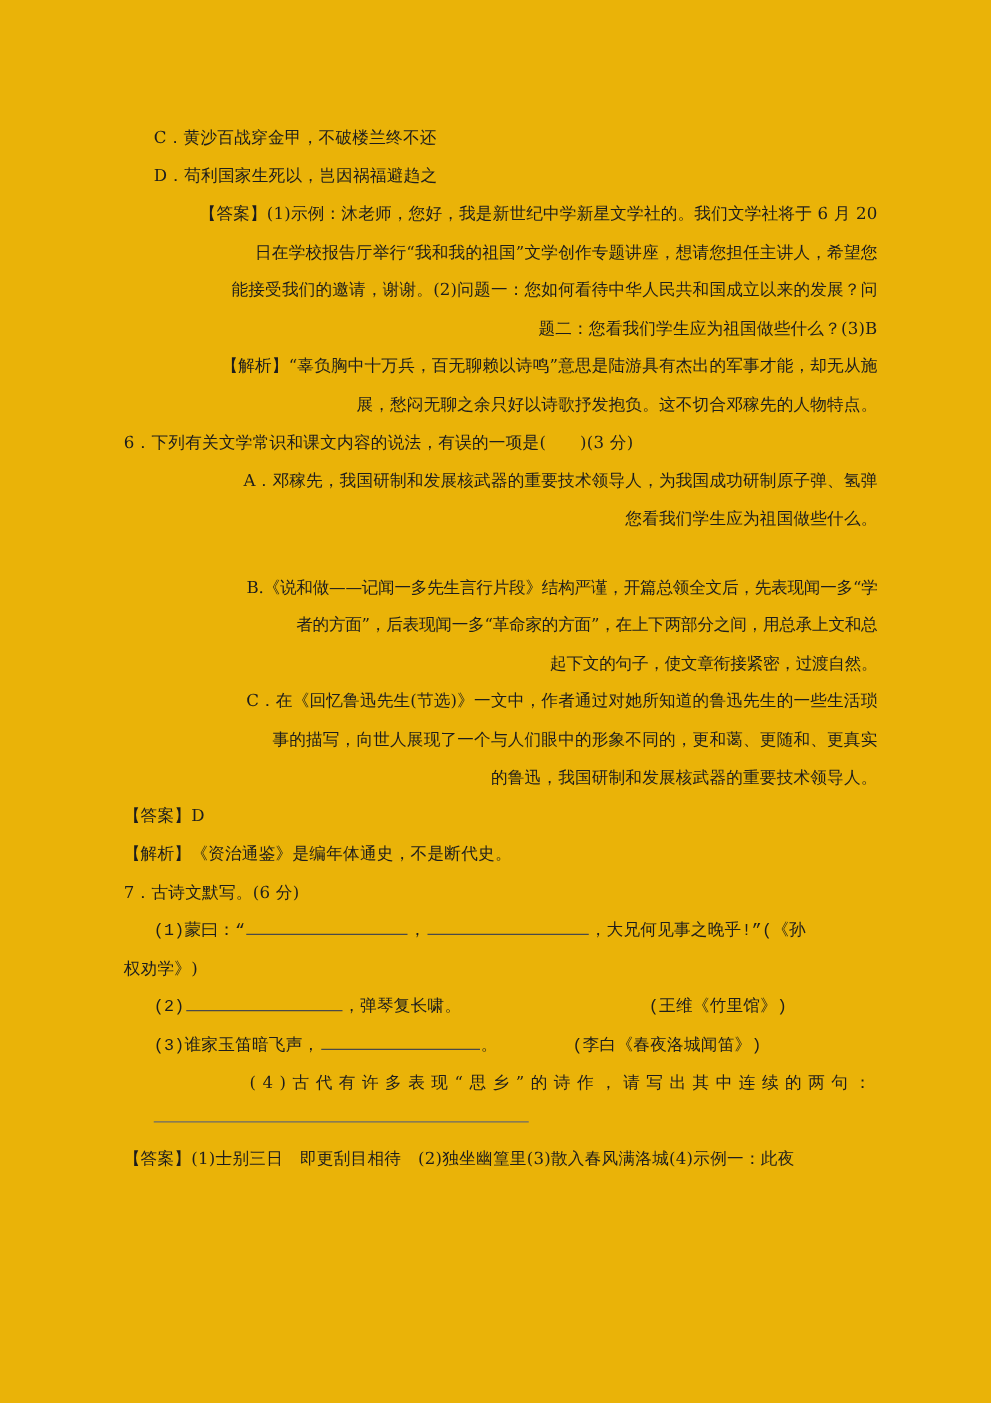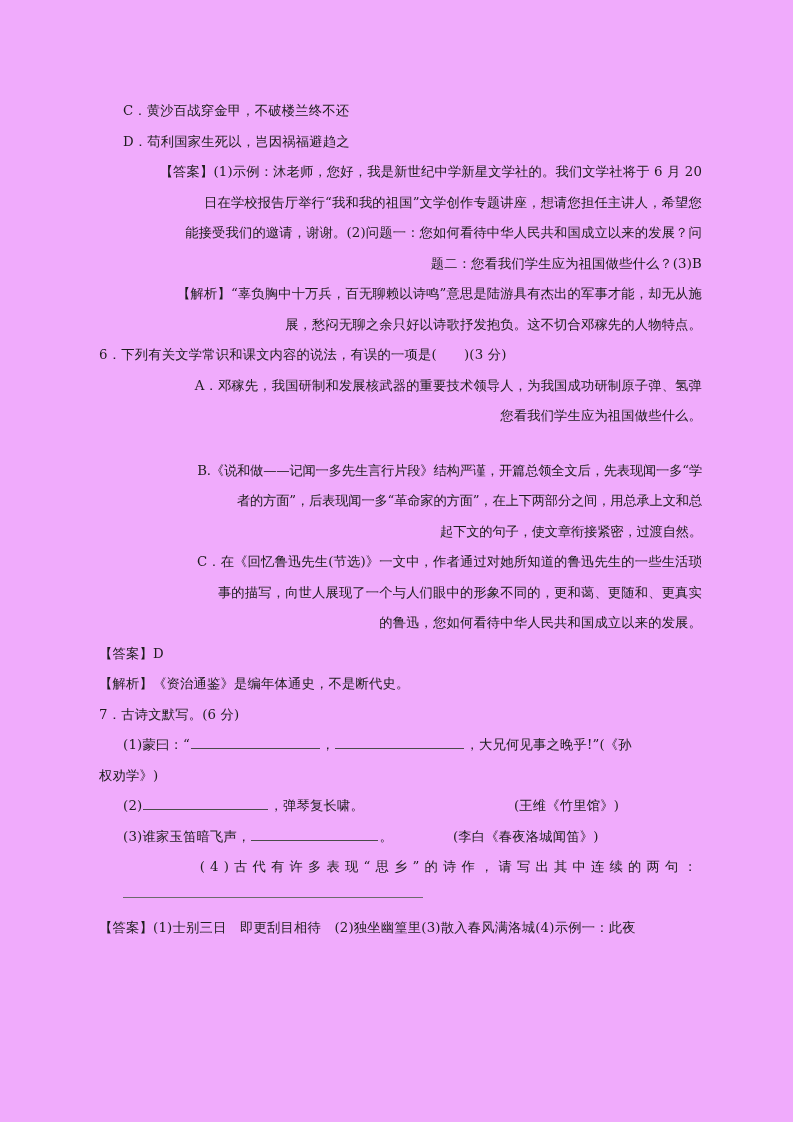--- a/index.html
+++ b/index.html
@@ -8,21 +8,21 @@
     background: #ffffff;
   }
   body {
     font-family: "DejaVu Serif", "Liberation Serif", serif;
     color: #1b1b1b;
   }
   #page {
     position: relative;
     width: 793px;
     height: 1122px;
-    background: #f0abfc;
+    background: #eab308;
     overflow: hidden;
     box-sizing: border-box;
   }
   #content {
     position: absolute;
     left: 99px;
     top: 96px;
     width: 603px;
   }
 
@@ -57,20 +57,21 @@
   }
   .ans-hang .cont {
     display: block;
     padding-left: 46px;
   }
   .qnum {
     padding-left: 0;
   }
   .sub {
     padding-left: 24px;
+    font-family: Liberation Mono, monospace;
   }
   .tight {
     letter-spacing: -0.2px;
     margin-top: 24px;
   }
 
   
   .blank {
     display: inline-block;
     border-bottom: 1px solid #4a4a4a;
@@ -131,21 +132,21 @@
 
     <div class="block opt-hang tight">
       <span>B.《说和做——记闻一多先生言行片段》结构严谨，开篇总领全文后，先表现闻一多“学</span>
       <span class="cont">者的方面”，后表现闻一多“革命家的方面”，在上下两部分之间，用总承上文和总</span>
       <span class="cont">起下文的句子，使文章衔接紧密，过渡自然。</span>
     </div>
 
     <div class="block opt-hang">
       <span>C．在《回忆鲁迅先生(节选)》一文中，作者通过对她所知道的鲁迅先生的一些生活琐</span>
       <span class="cont">事的描写，向世人展现了一个与人们眼中的形象不同的，更和蔼、更随和、更真实</span>
-      <span class="cont">的鲁迅，您如何看待中华人民共和国成立以来的发展。</span>
+      <span class="cont">的鲁迅，我国研制和发展核武器的重要技术领导人。</span>
     </div>
 
 
     <div class="line"><span>【答案】</span><span>D</span></div>
 
     <div class="line"><span>【解析】</span><span>《资治通鉴》是编年体通史，不是断代史。</span></div>
 
     <div class="line qnum">7．古诗文默写。(6 分)</div>
 
     <div class="line sub"><span>(1)蒙曰：“</span><span class="blank b-long"></span><span>，</span><span class="blank b-long"></span><span>，大兄何见事之晚乎!”(《孙</span></div>

